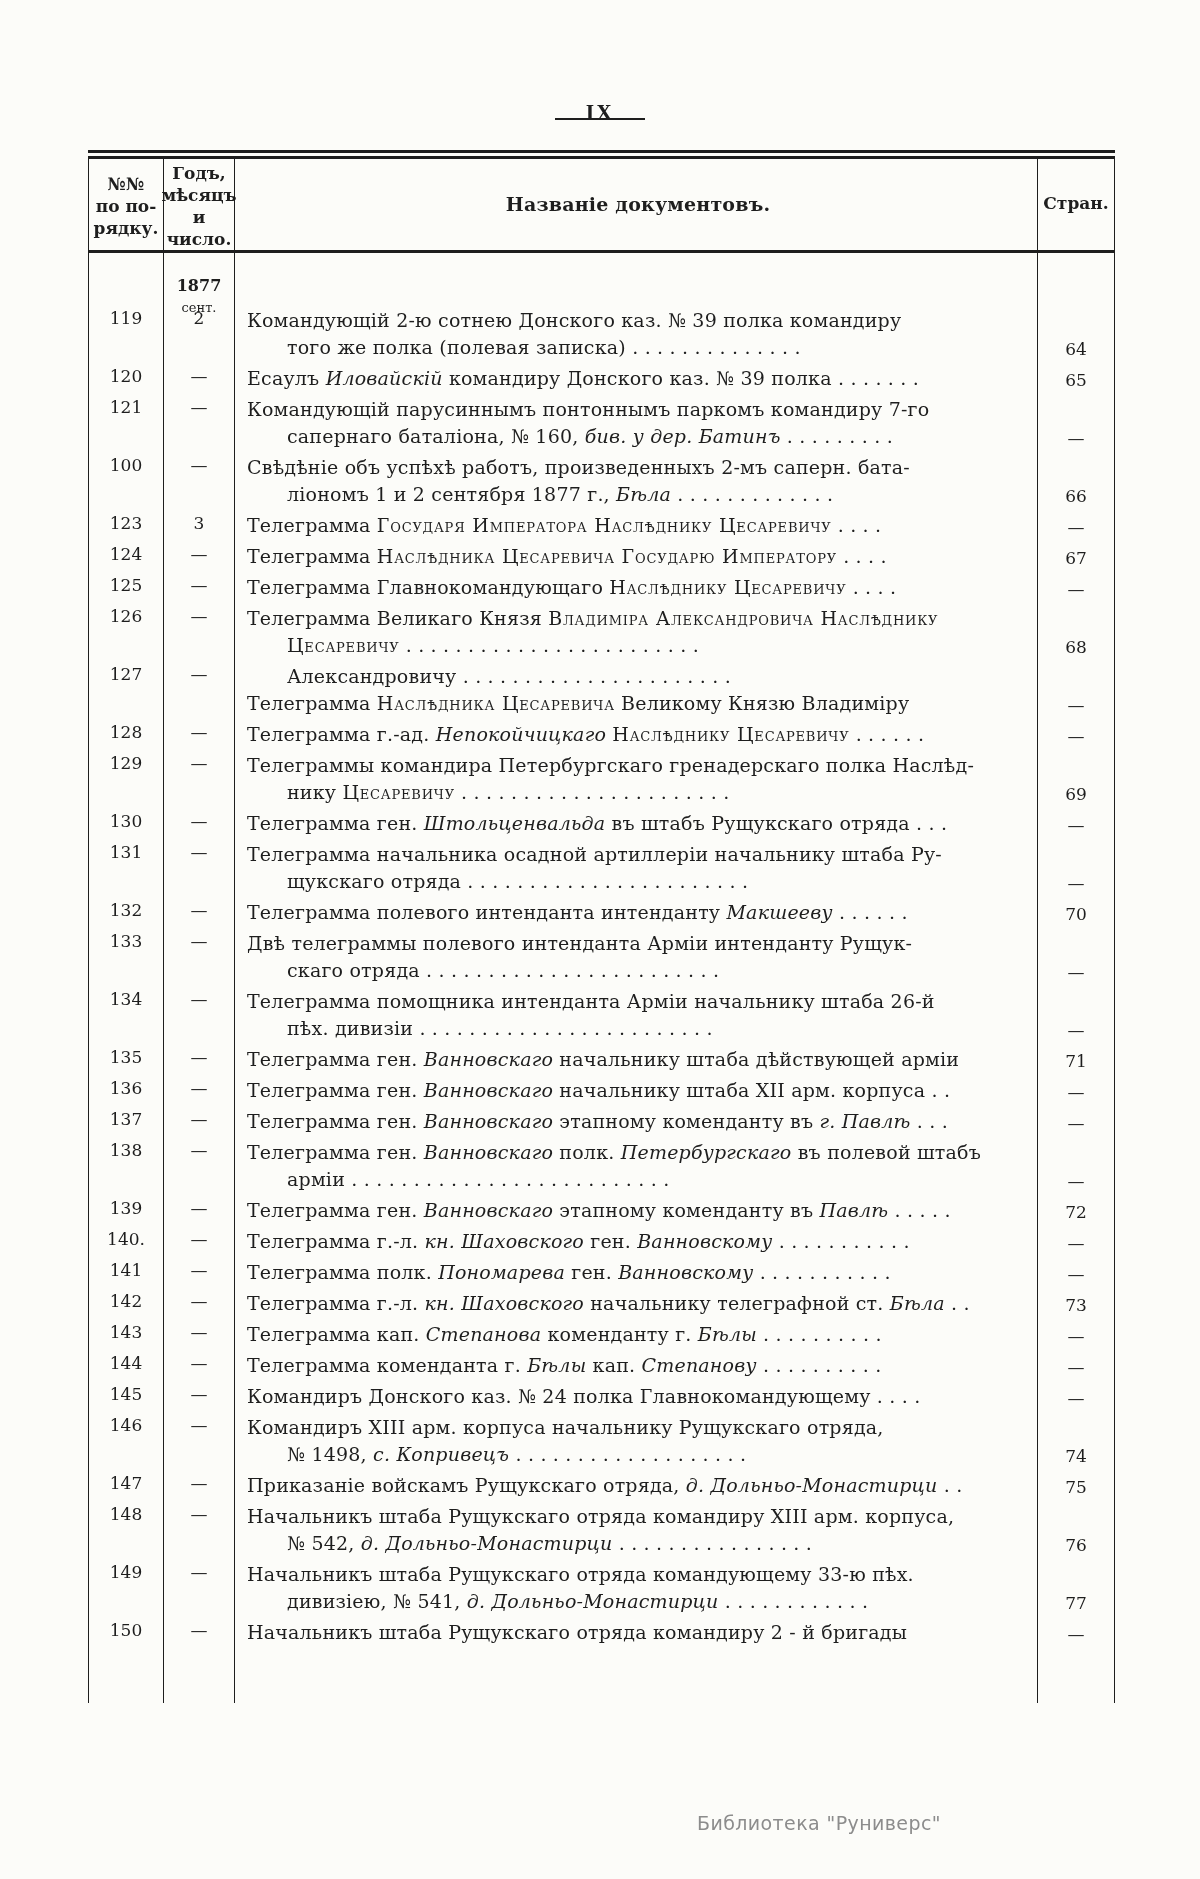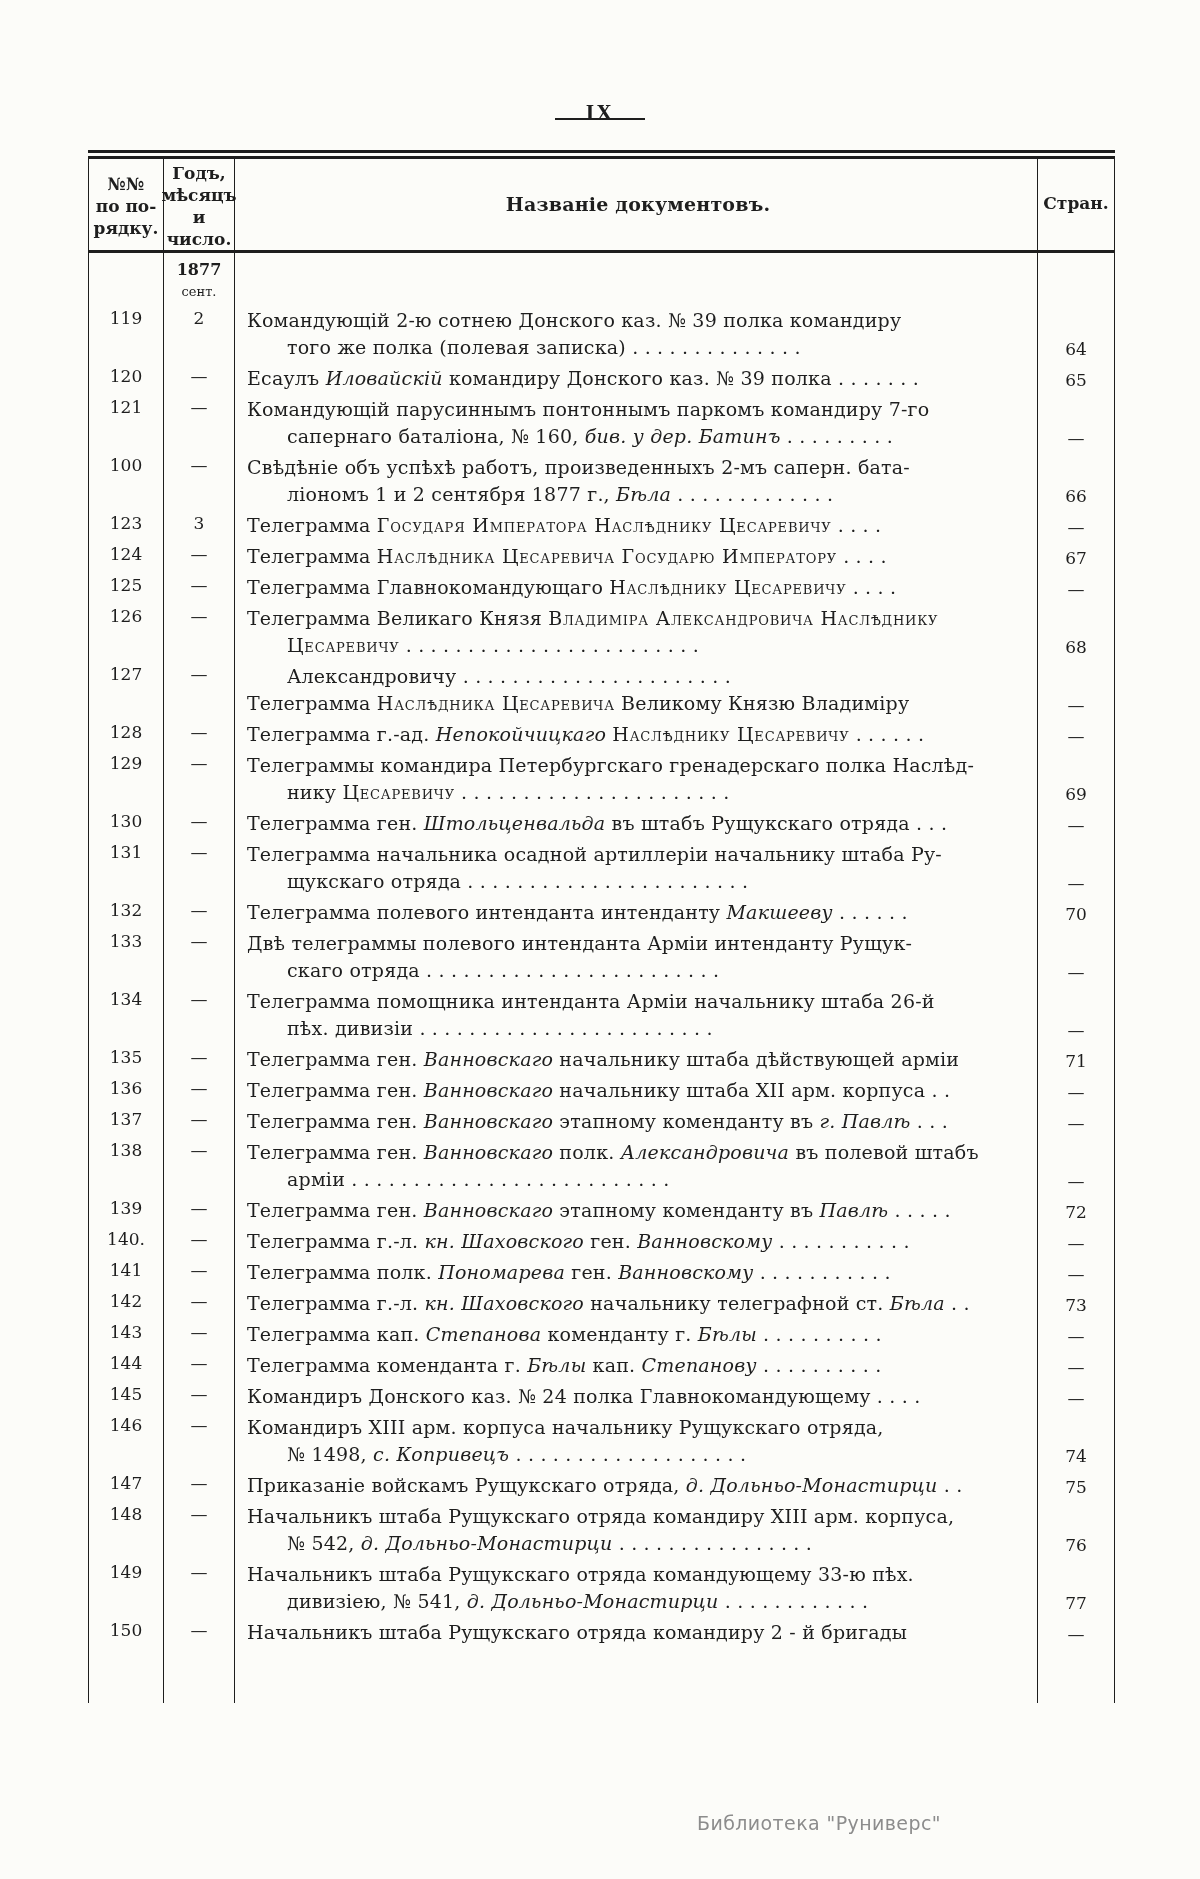--- a/index.html
+++ b/index.html
@@ -30,21 +30,21 @@
            padding:2px 8px 2px 12px;border-right:1.8px solid var(--ink);}
   .c-page{width:77px;display:flex;align-items:flex-end;justify-content:center;
           font-size:17px;padding-bottom:4px;border-right:1.8px solid var(--ink);}
 
   .tline{white-space:nowrap;overflow:hidden;}
   .tline.indent{padding-left:40px;}
   .it{font-style:italic;}
   .sc{font-variant:small-caps;letter-spacing:0.8px;text-align:right;}
 
   .dgroup{height:52px;}
-  .dgroup .c-date{padding-top:8px;}
+  .dgroup .c-date{padding-top:24px;}
   .dg-year{font-weight:bold;font-size:16px;line-height:18px;}
   .dg-month{font-size:13px;padding-top:5px;}
   .filler{height:55px;}
 
   .watermark{position:absolute;left:697px;top:1812px;
              font-family:"DejaVu Sans","Liberation Sans",sans-serif;
              font-size:19px;color:var(--wm);letter-spacing:0.4px;}
 </style>
 </head>
 <body>
@@ -253,21 +253,21 @@
     <div class="cell c-title">
             <div class="tline"><span>Телеграмма ген. </span><span class="it">Ванновскаго</span><span> этапному коменданту въ </span><span class="it">г. Павлѣ</span><span> . . .</span></div>
           </div>
     <div class="cell c-page">—</div>
   </div>
 
   <div class="row">
     <div class="cell c-num">138</div>
     <div class="cell c-date">—</div>
     <div class="cell c-title">
-            <div class="tline"><span>Телеграмма ген. </span><span class="it">Ванновскаго</span><span> полк. </span><span class="it">Александровича</span><span> въ полевой штабъ</span></div>
+            <div class="tline"><span>Телеграмма ген. </span><span class="it">Ванновскаго</span><span> полк. </span><span class="it">Петербургскаго</span><span> въ полевой штабъ</span></div>
             <div class="tline indent"><span>арміи  . . . . . . . . . . . . . . . . . . . . . . . . . .</span></div>
           </div>
     <div class="cell c-page">—</div>
   </div>
 
   <div class="row">
     <div class="cell c-num">139</div>
     <div class="cell c-date">—</div>
     <div class="cell c-title">
             <div class="tline"><span>Телеграмма ген. </span><span class="it">Ванновскаго</span><span> этапному коменданту въ </span><span class="it">Павлѣ</span><span> . . . . .</span></div>

